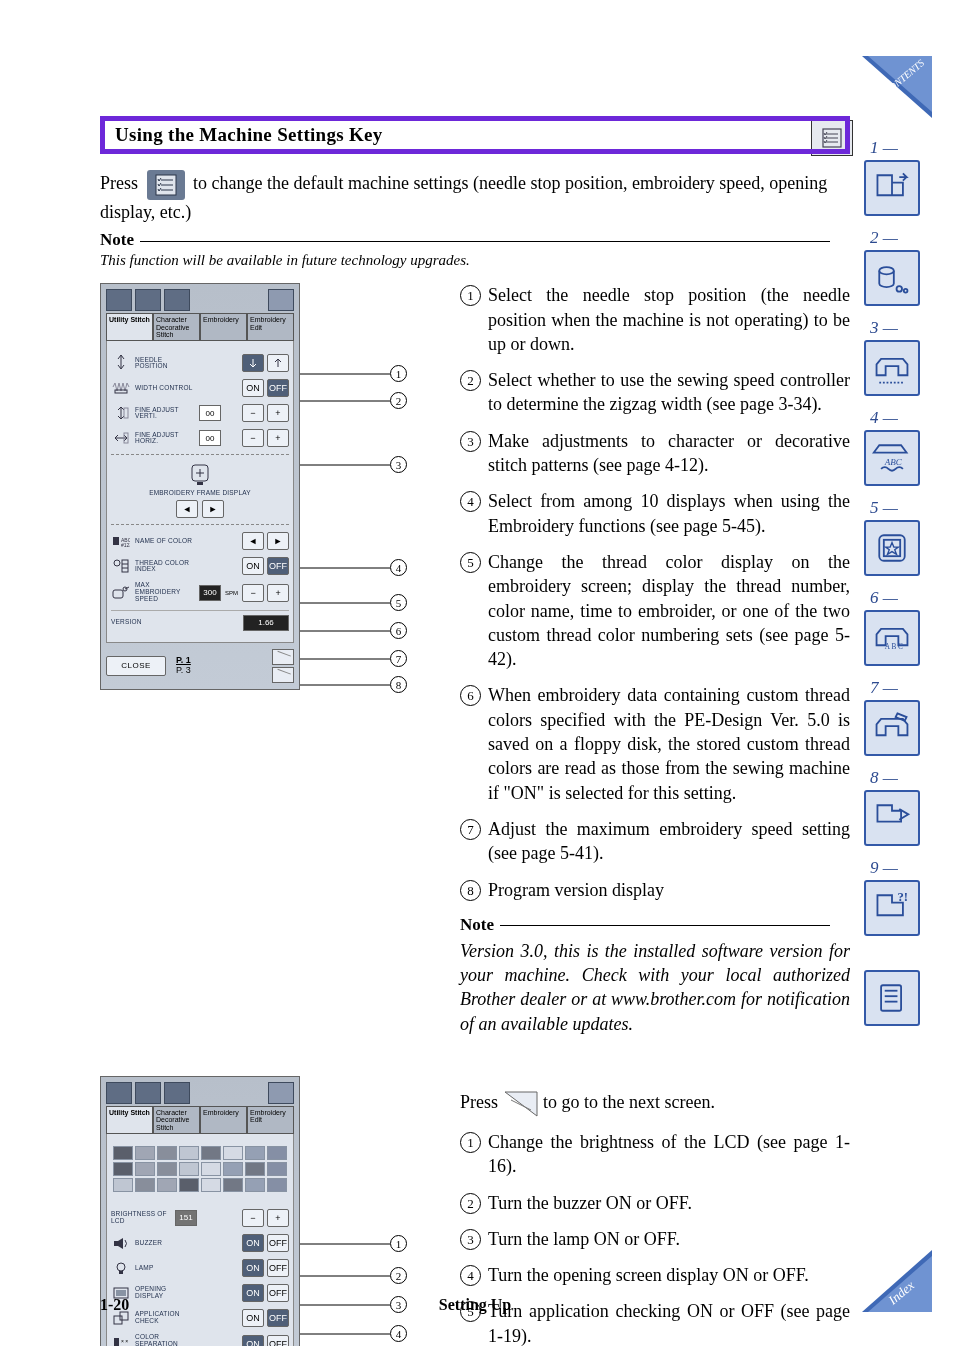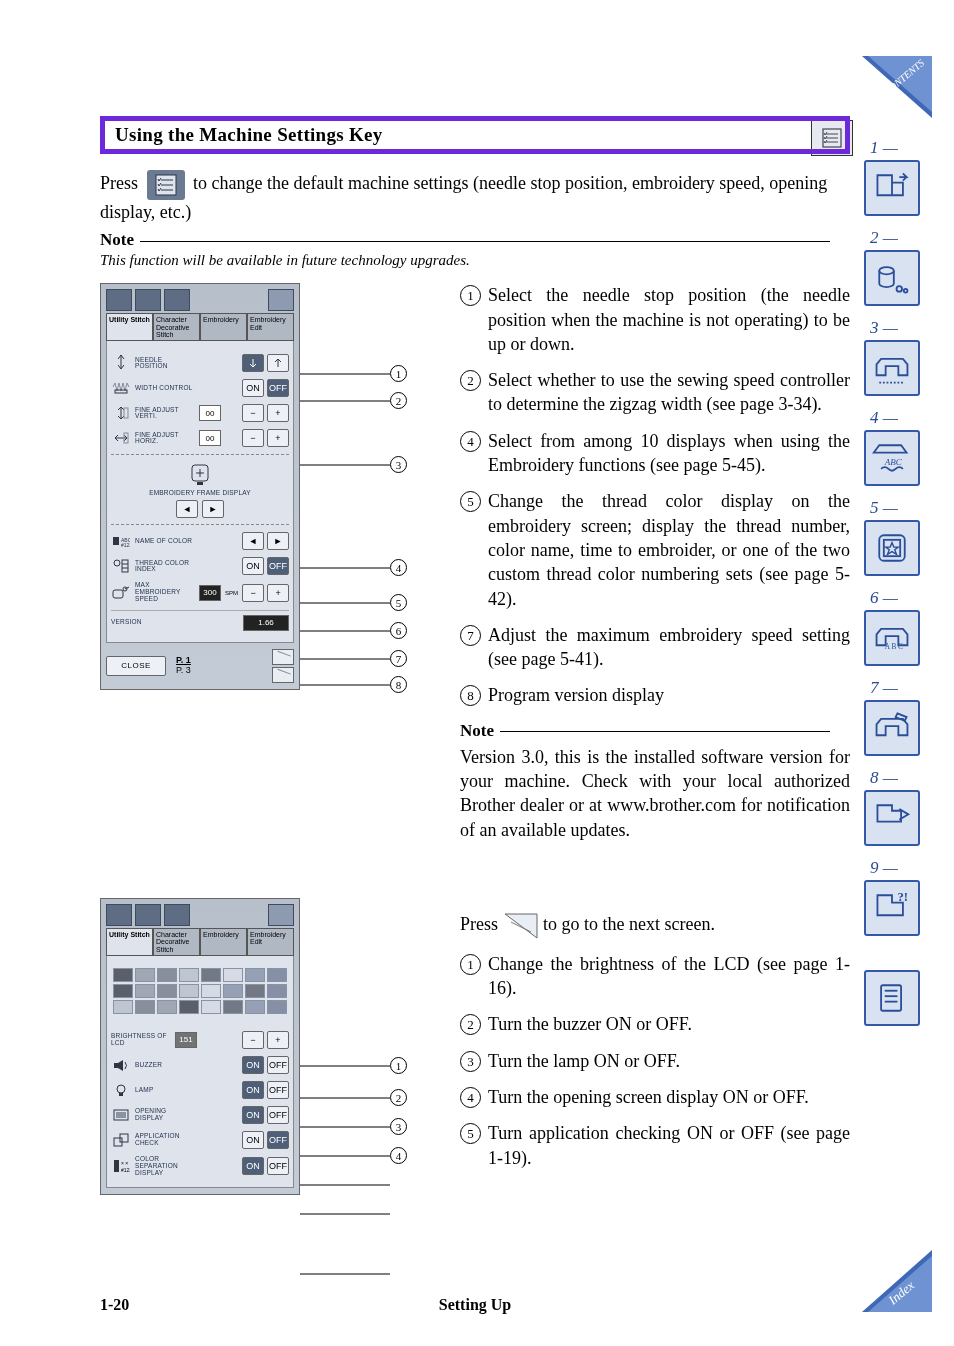--- a/index.html
+++ b/index.html
@@ -14,21 +14,21 @@
   .note-rule { display:inline-block; vertical-align:middle; border-top:1px solid #000; width:690px; height:0; margin-left:6px; }
   .note-text { font-style: italic; font-size: 15px; margin-top:2px; }
   .cols { display:flex; margin-top:14px; gap:20px; align-items:flex-start; }
   .left { width:340px; }
   .right { width:392px; font-size:18px; line-height:1.35; text-align:justify; }
   .numlist { list-style:none; padding:0; }
   .numlist li { position:relative; padding-left:28px; margin-bottom:12px; }
   .numlist li::before { content: attr(data-num); position:absolute; left:0; top:2px; width:19px; height:19px; border:1px solid #000; border-radius:50%; font-size:13px; text-align:center; line-height:19px; }
   .sub-note-head { font-weight:bold; font-size:17px; margin-top:4px; }
   .sub-note-rule { display:inline-block; vertical-align:middle; border-top:1px solid #000; width:330px; height:0; margin-left:6px; }
-  .sub-note-text { font-size:18px; text-align:justify; margin-top:2px; margin-bottom:32px; }
+  .sub-note-text { font-style:italic; font-size:18px; text-align:justify; margin-top:2px; margin-bottom:16px; }
   .press-line { font-size:18px; margin-bottom:12px; margin-top:14px; }
   .press-line .tri { display:inline-block; vertical-align:middle; width:36px; height:28px; position:relative; }
 
   .screen { width:200px; background: linear-gradient(#b7bfca,#c3cbd6); border:1px solid #666; padding:5px 5px 6px 5px; font-family: Arial, sans-serif; font-size:8px; position:relative; }
   .screen .topicons { display:flex; gap:3px; margin-bottom:2px; }
   .screen .topicons .ti { width:26px; height:22px; background:#5f6d84; border:1px solid #3e4a5d; }
   .screen .topicons .ti.highlight { background:#8e9ab0; }
   .screen .tabs { display:flex; font-size:7px; line-height:1.05; }
   .screen .tabs .tab { flex:1; border:1px solid #555; padding:2px 2px; background:#b0b8c4; }
   .screen .tabs .tab.active { background:#dfe4ec; font-weight:bold; }
@@ -314,22 +314,24 @@
             <span class="cnum" style="left:290px; top:367px;">7</span>
             <span class="cnum" style="left:290px; top:393px;">8</span>
           </div>
         </div>
       </div>
 
       <div class="right">
         <ol class="numlist">
           <li data-num="1">Select the needle stop position (the needle position when the machine is not operating) to be up or down.</li>
           <li data-num="2">Select whether to use the sewing speed controller to determine the zigzag width (see page 3-34).</li>
+          <li data-num="3">Make adjustments to character or decorative stitch patterns (see page 4-12).</li>
           <li data-num="4">Select from among 10 displays when using the Embroidery functions (see page 5-45).</li>
           <li data-num="5">Change the thread color display on the embroidery screen; display the thread number, color name, time to embroider, or one of the two custom thread color numbering sets (see page 5-42).</li>
+          <li data-num="6">When embroidery data containing custom thread colors specified with the PE-Design Ver. 5.0 is saved on a floppy disk, the stored custom thread colors are read as those from the sewing machine if "ON" is selected for this setting.</li>
           <li data-num="7">Adjust the maximum embroidery speed setting (see page 5-41).</li>
           <li data-num="8">Program version display</li>
         </ol>
         <div class="sub-note-head"><span>Note</span><span class="sub-note-rule"></span></div>
         <p class="sub-note-text">Version 3.0, this is the installed software version for your machine. Check with your local authorized Brother dealer or at www.brother.com for notification of an available updates.</p>
       </div>
     </div>
 
     <div class="cols sec2">
       <div class="left">

